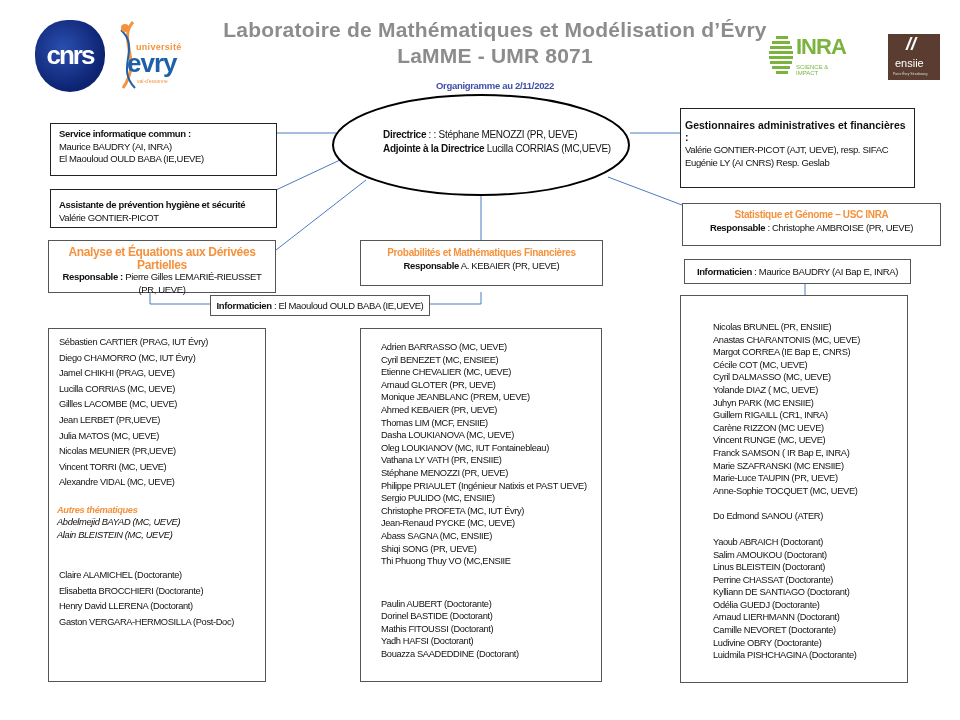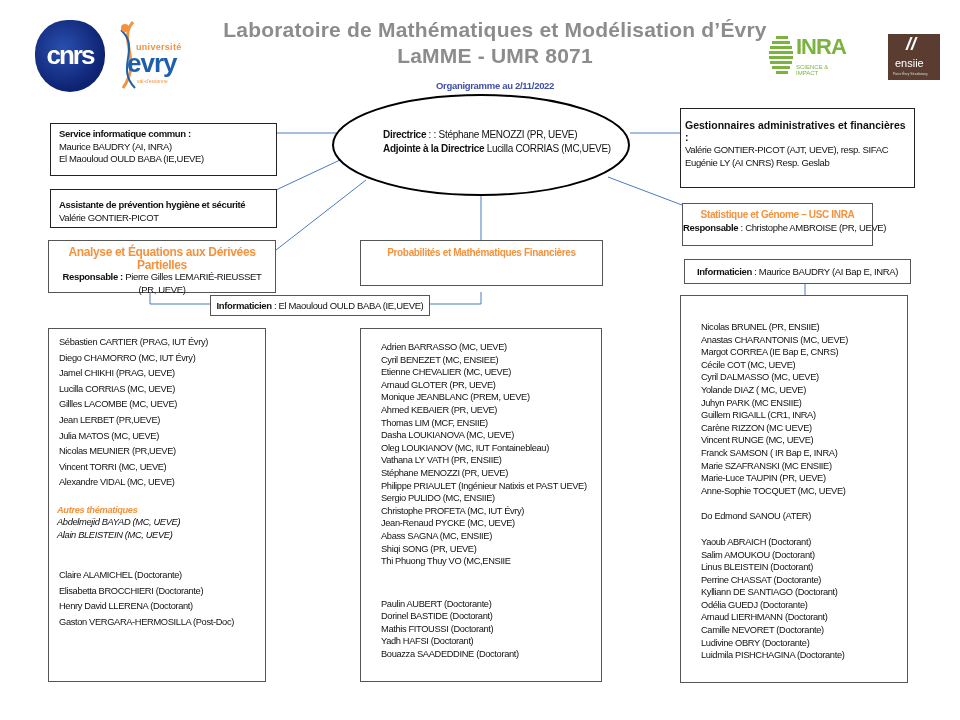--- a/index.html
+++ b/index.html
@@ -122,41 +122,44 @@
   <div class="bold">Assistante de prévention hygiène et sécurité</div>
   <div class="person">Valérie GONTIER-PICOT</div>
 </div>
 
 <div class="box" style="left:680px;top:108px;width:235px;height:80px;padding:10px 4px;">
   <div class="bold" style="font-size:10.5px;line-height:12px;letter-spacing:0;">Gestionnaires administratives et financières :</div>
   <div class="person" style="margin-top:1px">Valérie GONTIER-PICOT (AJT, UEVE), resp. SIFAC</div>
   <div class="person">Eugénie LY  (AI  CNRS) Resp.  Geslab</div>
 </div>
 
-<div class="box grey" style="left:682px;top:203px;width:191px;height:43px;padding:5px 0 0;text-align:center;">
+<div class="box grey" style="left:682px;top:203px;width:259px;height:43px;padding:5px 0 0;text-align:center;">
   <div class="orange bold" style="font-size:10px;">Statistique et Génome – USC INRA</div>
   <div class="person">
     <span class="bold">Responsable</span><span> : Christophe AMBROISE  (PR, UEVE)</span>
   </div>
 </div>
 
 <div class="box grey" style="left:684px;top:259px;width:227px;height:25px;padding:6px 0 0;text-align:center;">
   <span class="bold">Informaticien</span><span> :  Maurice BAUDRY (AI Bap E, INRA)</span>
 </div>
 
 <div class="box grey" style="left:48px;top:240px;width:228px;height:53px;padding:5px 0 0;text-align:center;">
   <div class="orange bold" style="font-size:12px;">Analyse  et Équations aux Dérivées Partielles</div>
   <div>
     <span class="bold">Responsable :</span><span> Pierre Gilles LEMARIÉ-RIEUSSET</span>
   </div>
   <div>(PR, UEVE)</div>
 </div>
 
 <div class="box grey" style="left:360px;top:240px;width:243px;height:46px;padding:6px 0 0;text-align:center;">
   <div class="orange bold" style="font-size:10px;">Probabilités et Mathématiques  Financières</div>
+  <div>
+    <span class="bold">Responsable</span><span> A. KEBAIER (PR, UEVE)</span>
+  </div>
 </div>
 
 <div class="box grey" style="left:210px;top:295px;width:220px;height:21px;padding:4px 0 0;text-align:center;">
   <span class="bold">Informaticien</span><span> : El Maouloud OULD BABA (IE,UEVE)</span>
 </div>
 
 <div class="box grey" style="left:48px;top:328px;width:218px;height:354px;padding:6px 10px;font-size:9.3px;line-height:15.6px;">
   <div class="person">Sébastien CARTIER (PRAG, IUT Évry)</div>
   <div class="person">Diego CHAMORRO (MC, IUT Évry)</div>
   <div class="person">Jamel CHIKHI (PRAG, UEVE)</div>
@@ -202,21 +205,21 @@
   <div class="person">Shiqi SONG (PR, UEVE)</div>
   <div class="person">Thi Phuong Thuy VO (MC,ENSIIE</div>
   <div style="height:30px"></div>
   <div class="person">Paulin  AUBERT (Doctorante)</div>
   <div class="person">Dorinel BASTIDE (Doctorant)</div>
   <div class="person">Mathis FITOUSSI (Doctorant)</div>
   <div class="person">Yadh  HAFSI (Doctorant)</div>
   <div class="person">Bouazza SAADEDDINE (Doctorant)</div>
 </div>
 
-<div class="box grey" style="left:680px;top:295px;width:228px;height:388px;padding:25px 20px;font-size:9.3px;line-height:12.6px;">
+<div class="box grey" style="left:680px;top:295px;width:228px;height:388px;padding:25px 32px;font-size:9.3px;line-height:12.6px;">
   <div class="person">Nicolas BRUNEL (PR, ENSIIE)</div>
   <div class="person">Anastas CHARANTONIS (MC, UEVE)</div>
   <div class="person">Margot CORREA (IE Bap E, CNRS)</div>
   <div class="person">Cécile COT (MC, UEVE)</div>
   <div class="person">Cyril DALMASSO (MC, UEVE)</div>
   <div class="person">Yolande DIAZ ( MC, UEVE)</div>
   <div class="person">Juhyn PARK (MC ENSIIE)</div>
   <div class="person">Guillem RIGAILL (CR1, INRA)</div>
   <div class="person">Carène RIZZON (MC UEVE)</div>
   <div class="person">Vincent RUNGE (MC, UEVE)</div>

